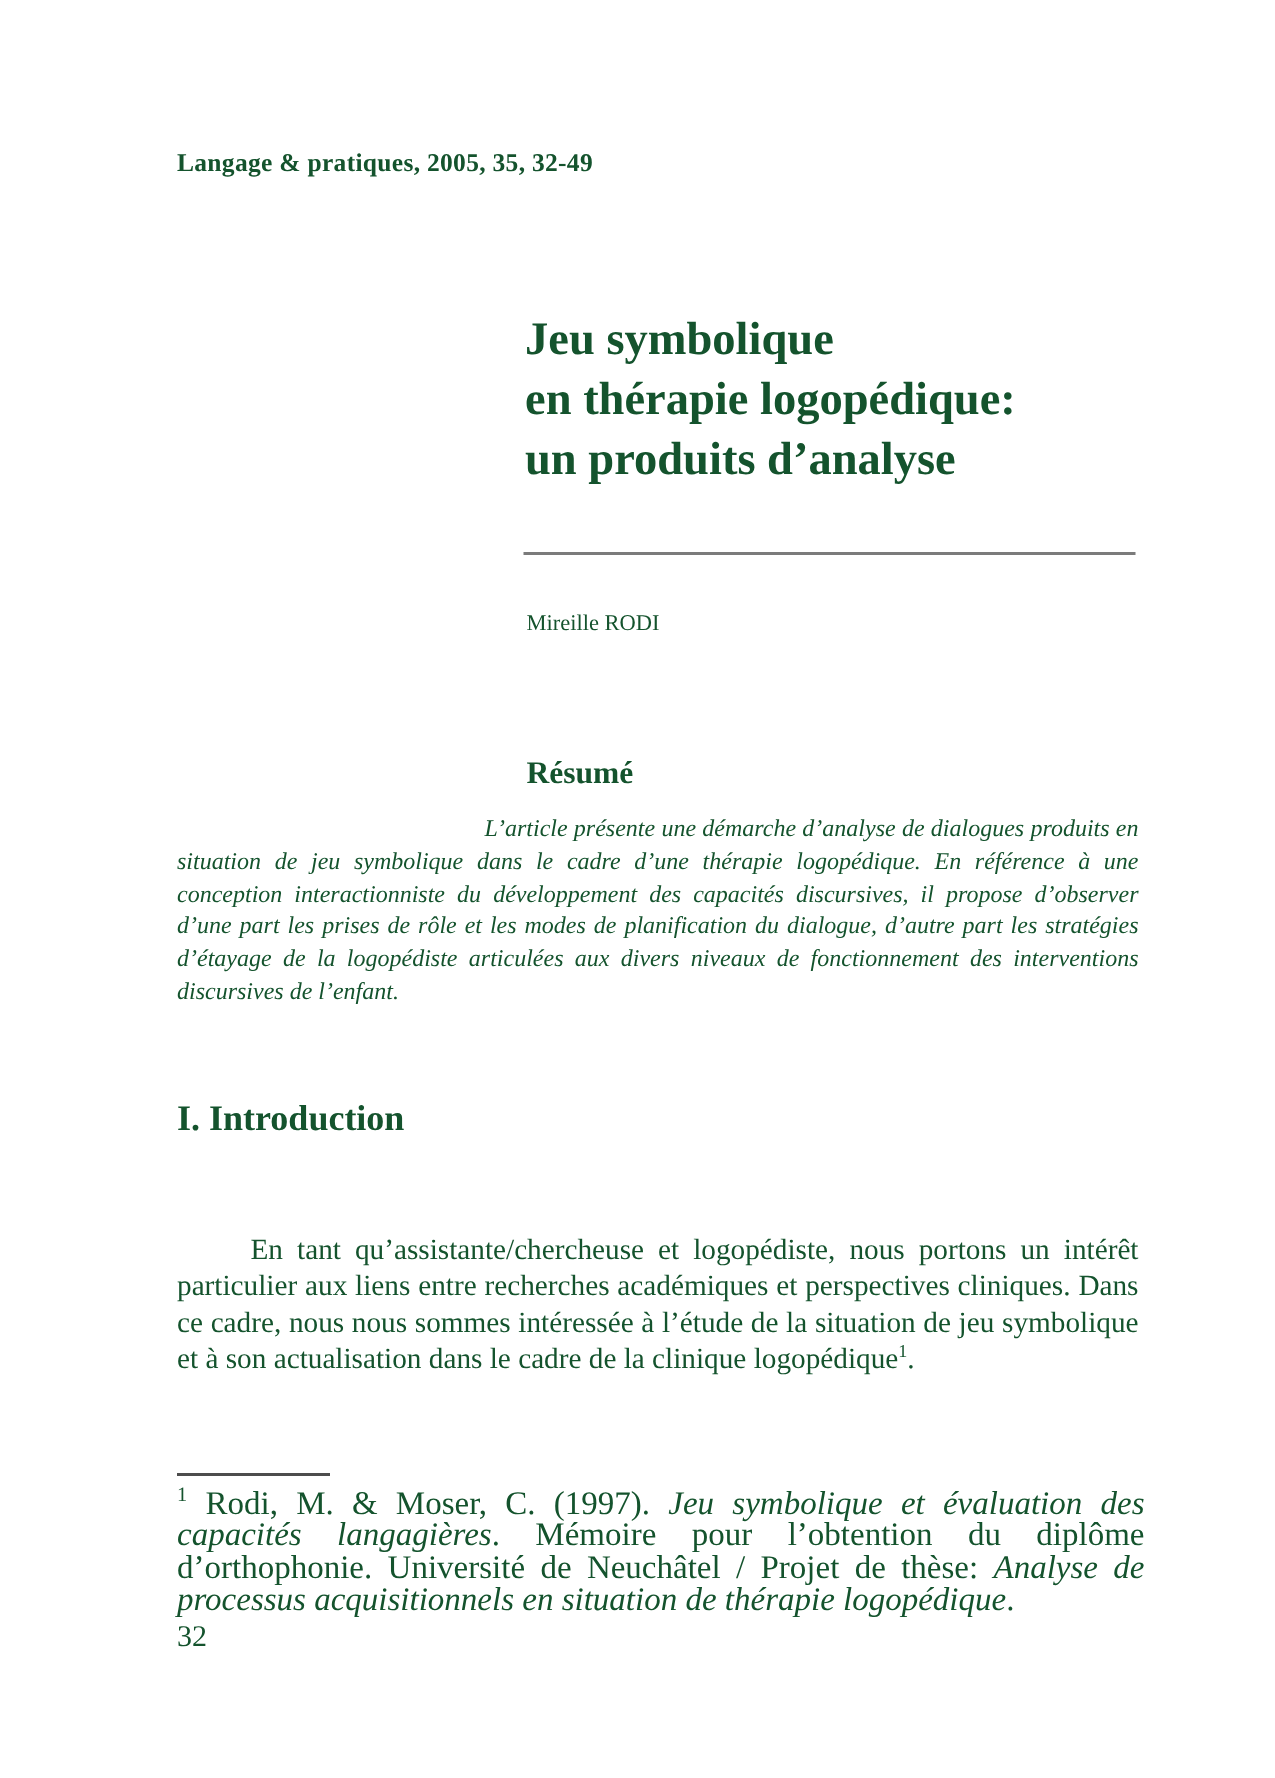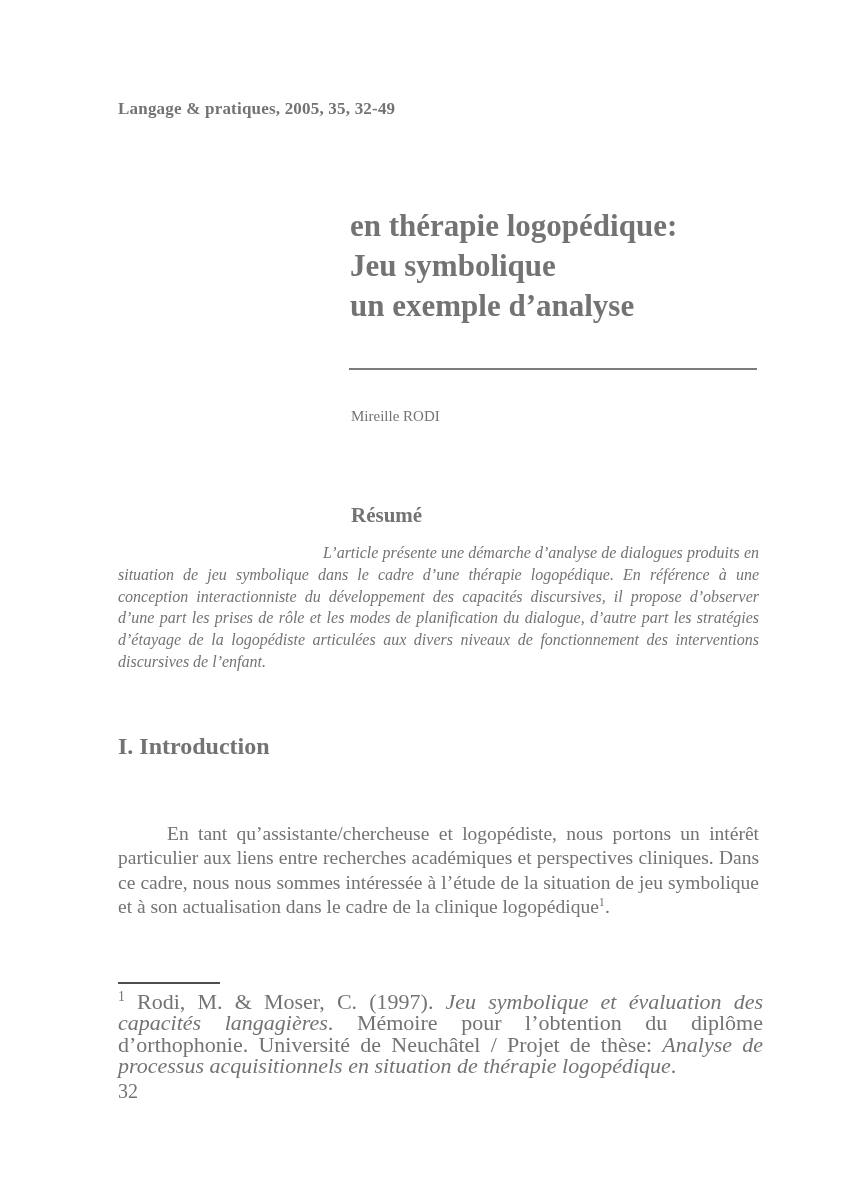--- a/index.html
+++ b/index.html
@@ -5,21 +5,21 @@
   html, body {
     margin: 0;
     padding: 0;
     background: #ffffff;
   }
   .page {
     position: relative;
     width: 850px;
     height: 1185px;
     background: #ffffff;
-    color: #737373;
+    color: #14532d;
     font-family: "Liberation Serif", serif;
     overflow: hidden;
   }
   .journal-header {
     position: absolute;
     left: 118px;
     top: 99px;
     font-size: 17px;
     font-weight: bold;
     letter-spacing: 0.2px;
@@ -118,23 +118,23 @@
   }
 </style>
 </head>
 <body>
 
 <div class="page">
 
   <div class="journal-header">Langage &amp; pratiques, 2005, 35, 32-49</div>
 
   <div class="title-block">
+    <div>Jeu symbolique</div>
     <div>en thérapie logopédique:</div>
-    <div>Jeu symbolique</div>
-    <div>un exemple d’analyse</div>
+    <div>un produits d’analyse</div>
   </div>
 
   <div class="title-rule"></div>
 
   <div class="author">Mireille RODI</div>
 
   <div class="resume-heading">Résumé</div>
 
   <div class="abstract">L’article présente une démarche d’analyse de dialogues produits en situation de jeu symbolique dans le cadre d’une thérapie logopédique. En référence à une conception interactionniste du développement des capacités discursives, il propose d’observer d’une part les prises de rôle et les modes de planification du dialogue, d’autre part les stratégies d’étayage de la logopédiste articulées aux divers niveaux de fonctionnement des interventions discursives de l’enfant.</div>
 

